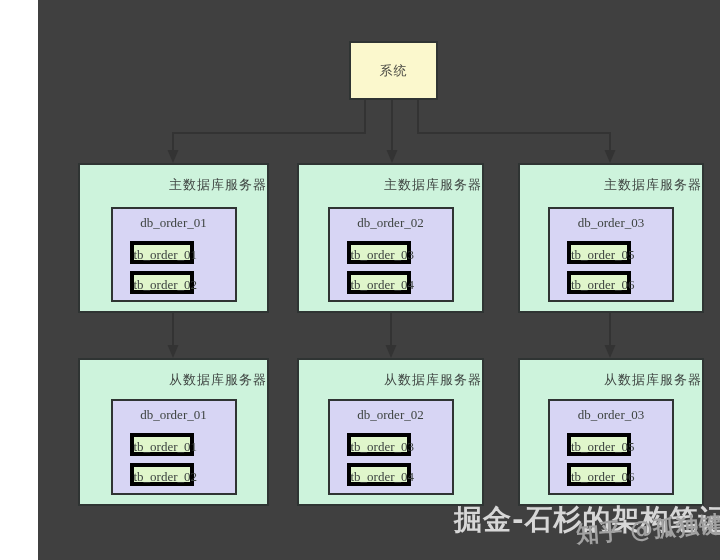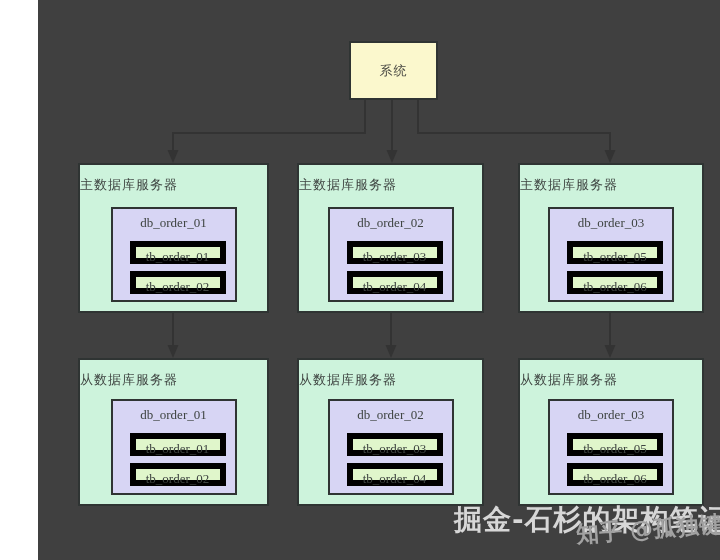--- a/index.html
+++ b/index.html
@@ -9,32 +9,32 @@
   }
   .arrow-layer{position:absolute;left:0;top:0;pointer-events:none;}
   .node{position:absolute;box-sizing:border-box;border:2px solid #2f3433;}
   .sys-box{
     left:311px;top:41px;width:89px;height:59px;background:#fbf8cd;
     display:flex;align-items:center;justify-content:center;
     font-size:13px;color:#4a4a44;letter-spacing:1px;
   }
   .server-box{background:#cdf3dc;}
   .server-title{
-    position:absolute;top:11px;left:0;width:100%;text-align:left;
+    position:absolute;top:11px;left:0;width:100%;text-align:right;
     font-size:13px;color:#3e4441;letter-spacing:1px;
   }
   .db-box{
     position:absolute;left:50%;margin-left:-63px;top:42px;width:126px;height:95px;
     background:#d7d5f4;border:2px solid #2f3433;box-sizing:border-box;font-family:Liberation Serif, serif;
   }
   .slave .db-box{top:39px;height:96px;}
   .db-name{margin-top:6px;text-align:center;font-size:13px;color:#3e4441;}
   .tb{
-    position:absolute;left:50%;margin-left:-44px;width:96px;height:23px;
-    background:#e0f6cb;border:6px solid #000000;box-sizing:border-box;
+    position:absolute;left:50%;margin-left:-44px;width:64px;height:23px;
+    background:#e0f6cb;border:4px solid #000000;box-sizing:border-box;
     font-size:13px;color:#3e4441;text-align:center;line-height:19px;
   }
   .tb1{top:32px;} .tb2{top:62px;text-align:center;}
   .wm1{
     position:absolute;left:416px;top:501px;white-space:nowrap;
     font-family:"DejaVu Serif","Liberation Serif",serif;
     font-weight:bold;font-size:28px;color:#d7d7d7;letter-spacing:1px;
   }
   .wm2{
     position:absolute;left:538px;top:513px;white-space:nowrap;

